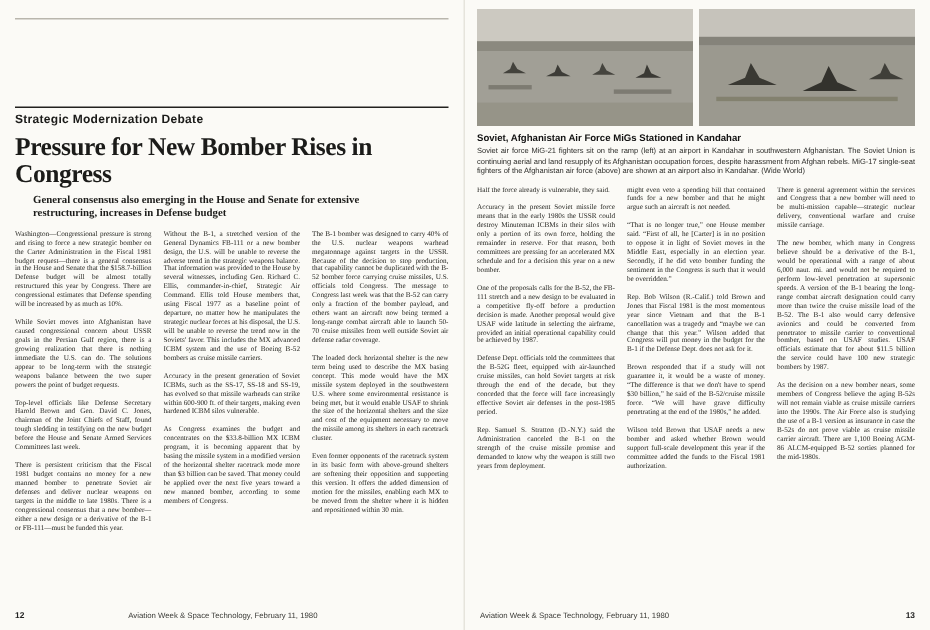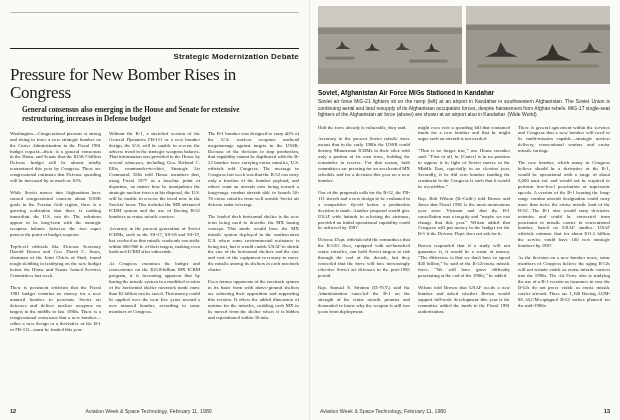--- a/index.html
+++ b/index.html
@@ -8,23 +8,23 @@
     background:#fbfaf6;color:#1b1b19;
     font-family:"Liberation Serif", serif;
   }
   .spread{display:flex;width:620px;height:420px;}
   .page{position:relative;box-sizing:border-box;height:420px;}
   .page-left{width:310px;padding:8px 10px 18px 10px;border-right:1px solid #e6e4dc;}
   .page-right{width:310px;padding:6px 10px 18px 8px;}
 
   .top-rule{border-top:1px solid #b9b6ad;margin-top:4px;}
 
-  .kicker-wrap{margin-top:35px;border-top:1.5px solid #22211e;padding-top:3px;text-align:right;}
+  .kicker-wrap{margin-top:58px;border-top:1.5px solid #22211e;padding-top:3px;}
   .kicker{font-family:"Liberation Sans",sans-serif;font-weight:bold;font-size:8px;letter-spacing:.2px;}
-  .headline{font-size:17px;font-weight:normal;line-height:1.05;margin:5px 0 4px 0;letter-spacing:-.3px;}
+  .headline{font-size:17px;font-weight:bold;line-height:1.05;margin:5px 0 4px 0;letter-spacing:-.3px;}
   .subhead{font-weight:bold;font-size:7.2px;line-height:1.25;margin:0 0 7px 12px;max-width:262px;}
 
   .cols{display:flex;gap:8px;}
   .col{
     flex:1;min-width:0;overflow:hidden;
     font-size:4.8px;line-height:1.24;text-align:justify;
     white-space:pre-line;color:#262622;
   }
   .cols-left .col{height:242px;}
   .cols-right .col{height:252px;}

